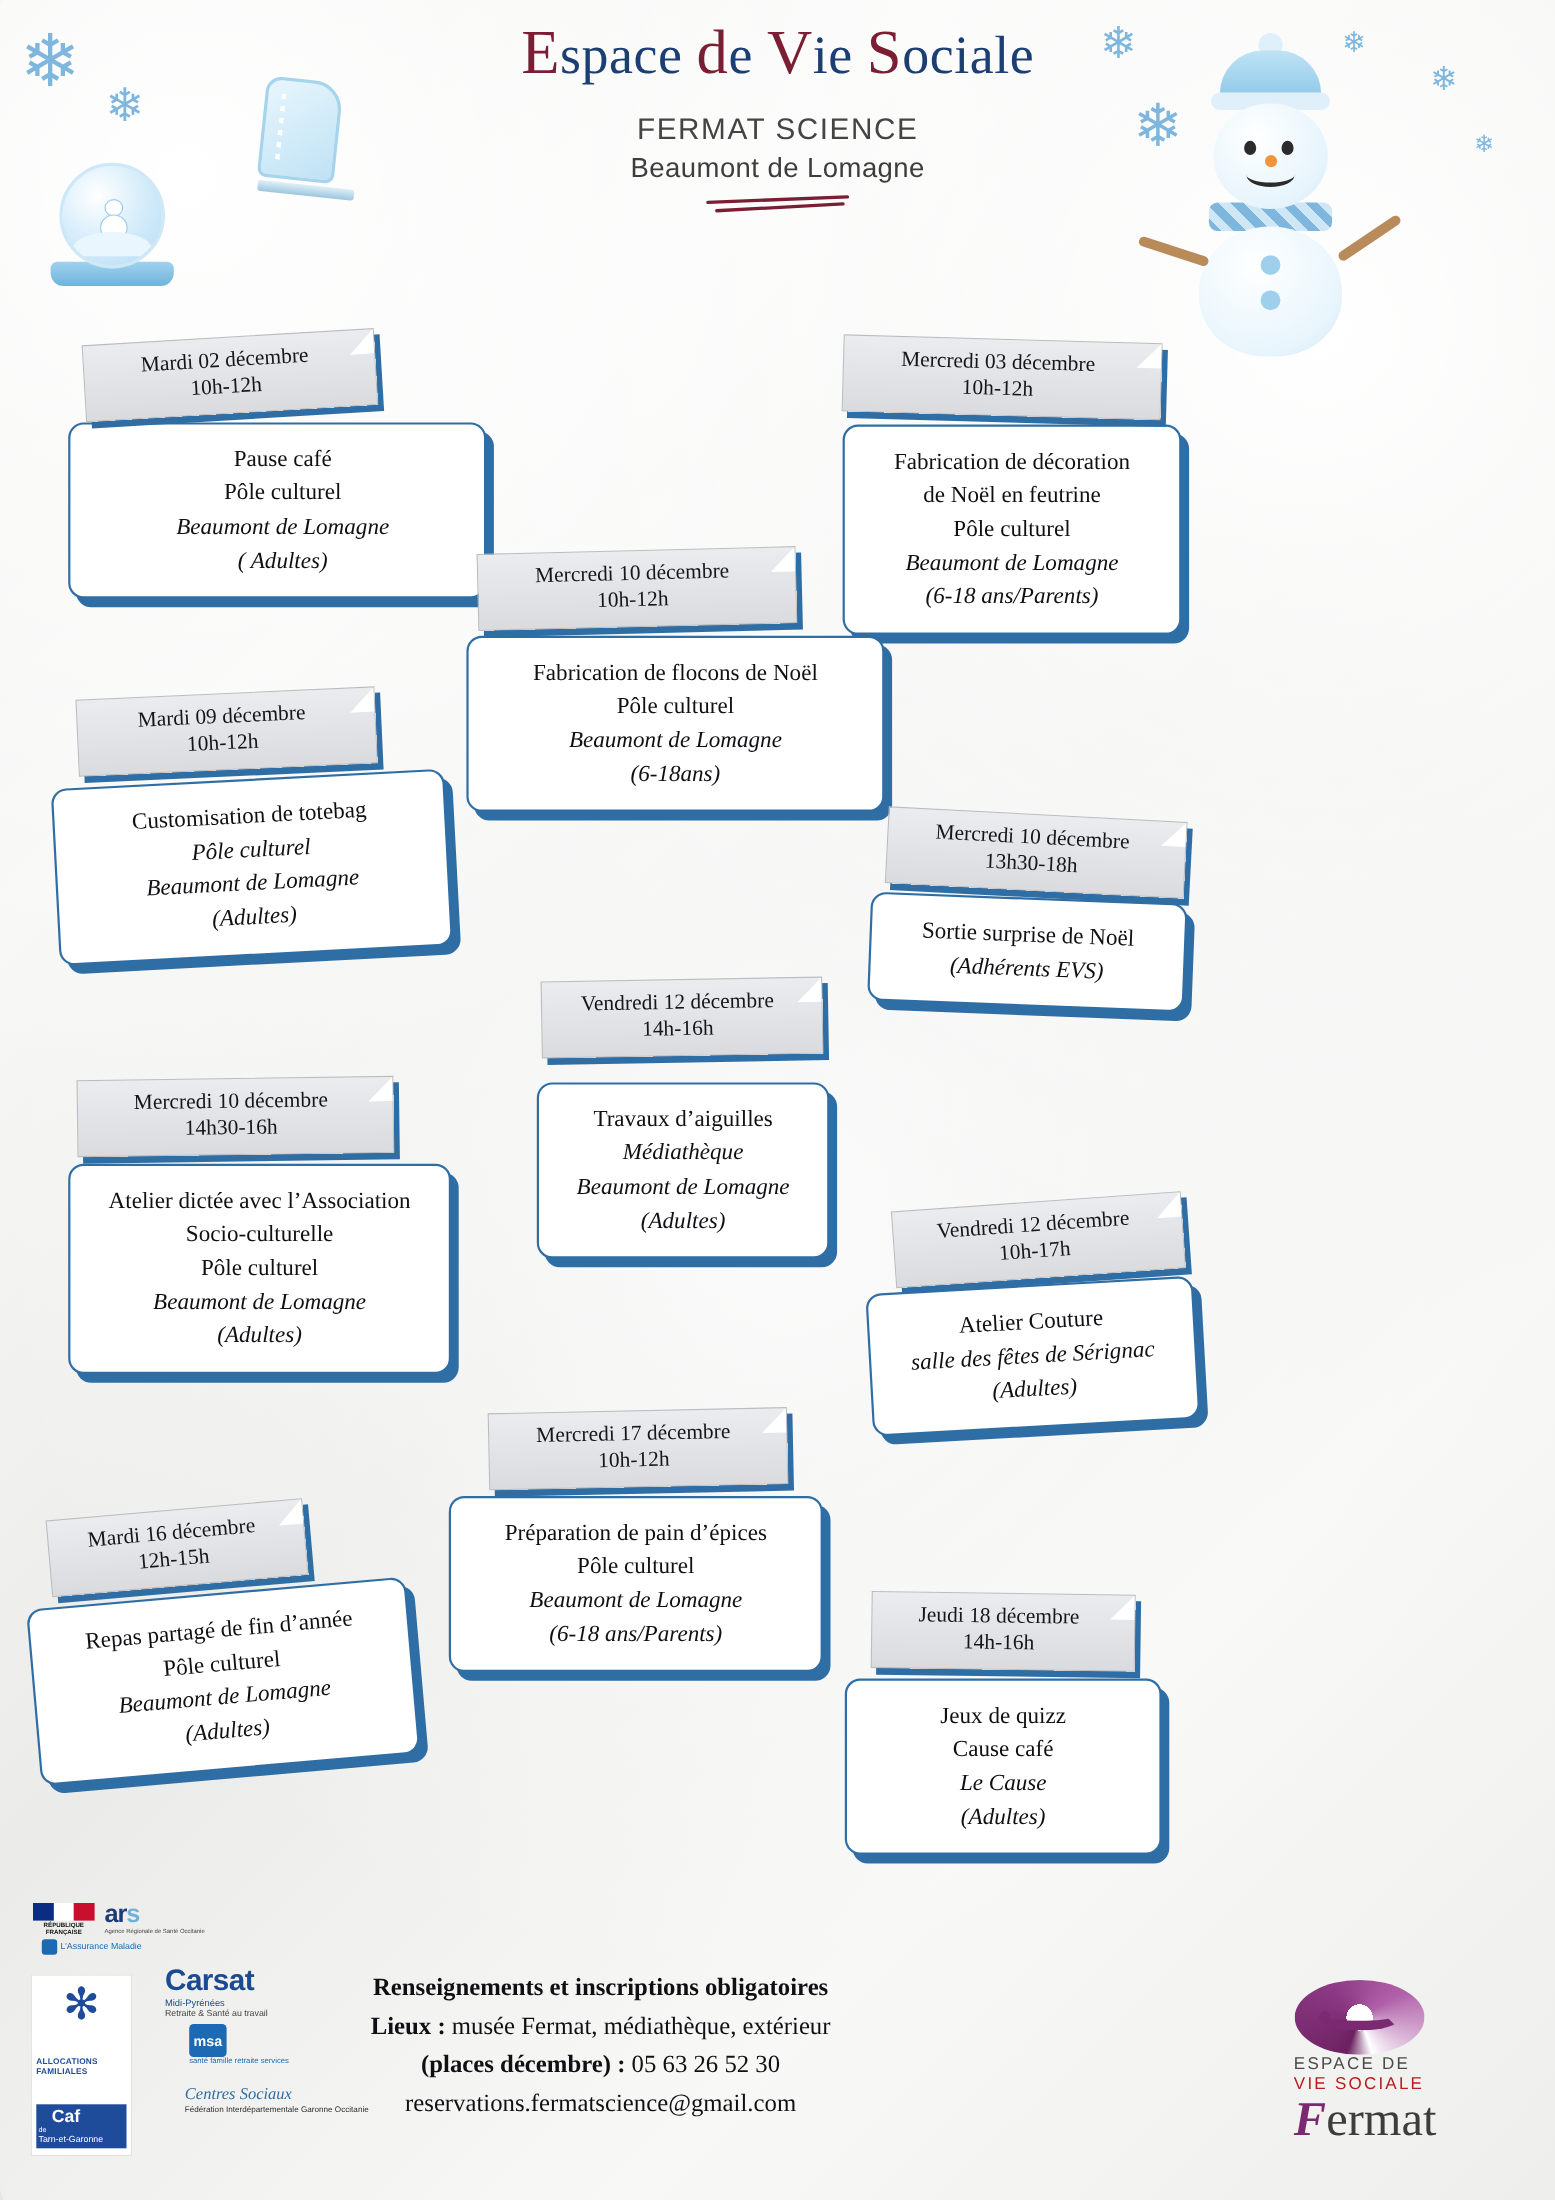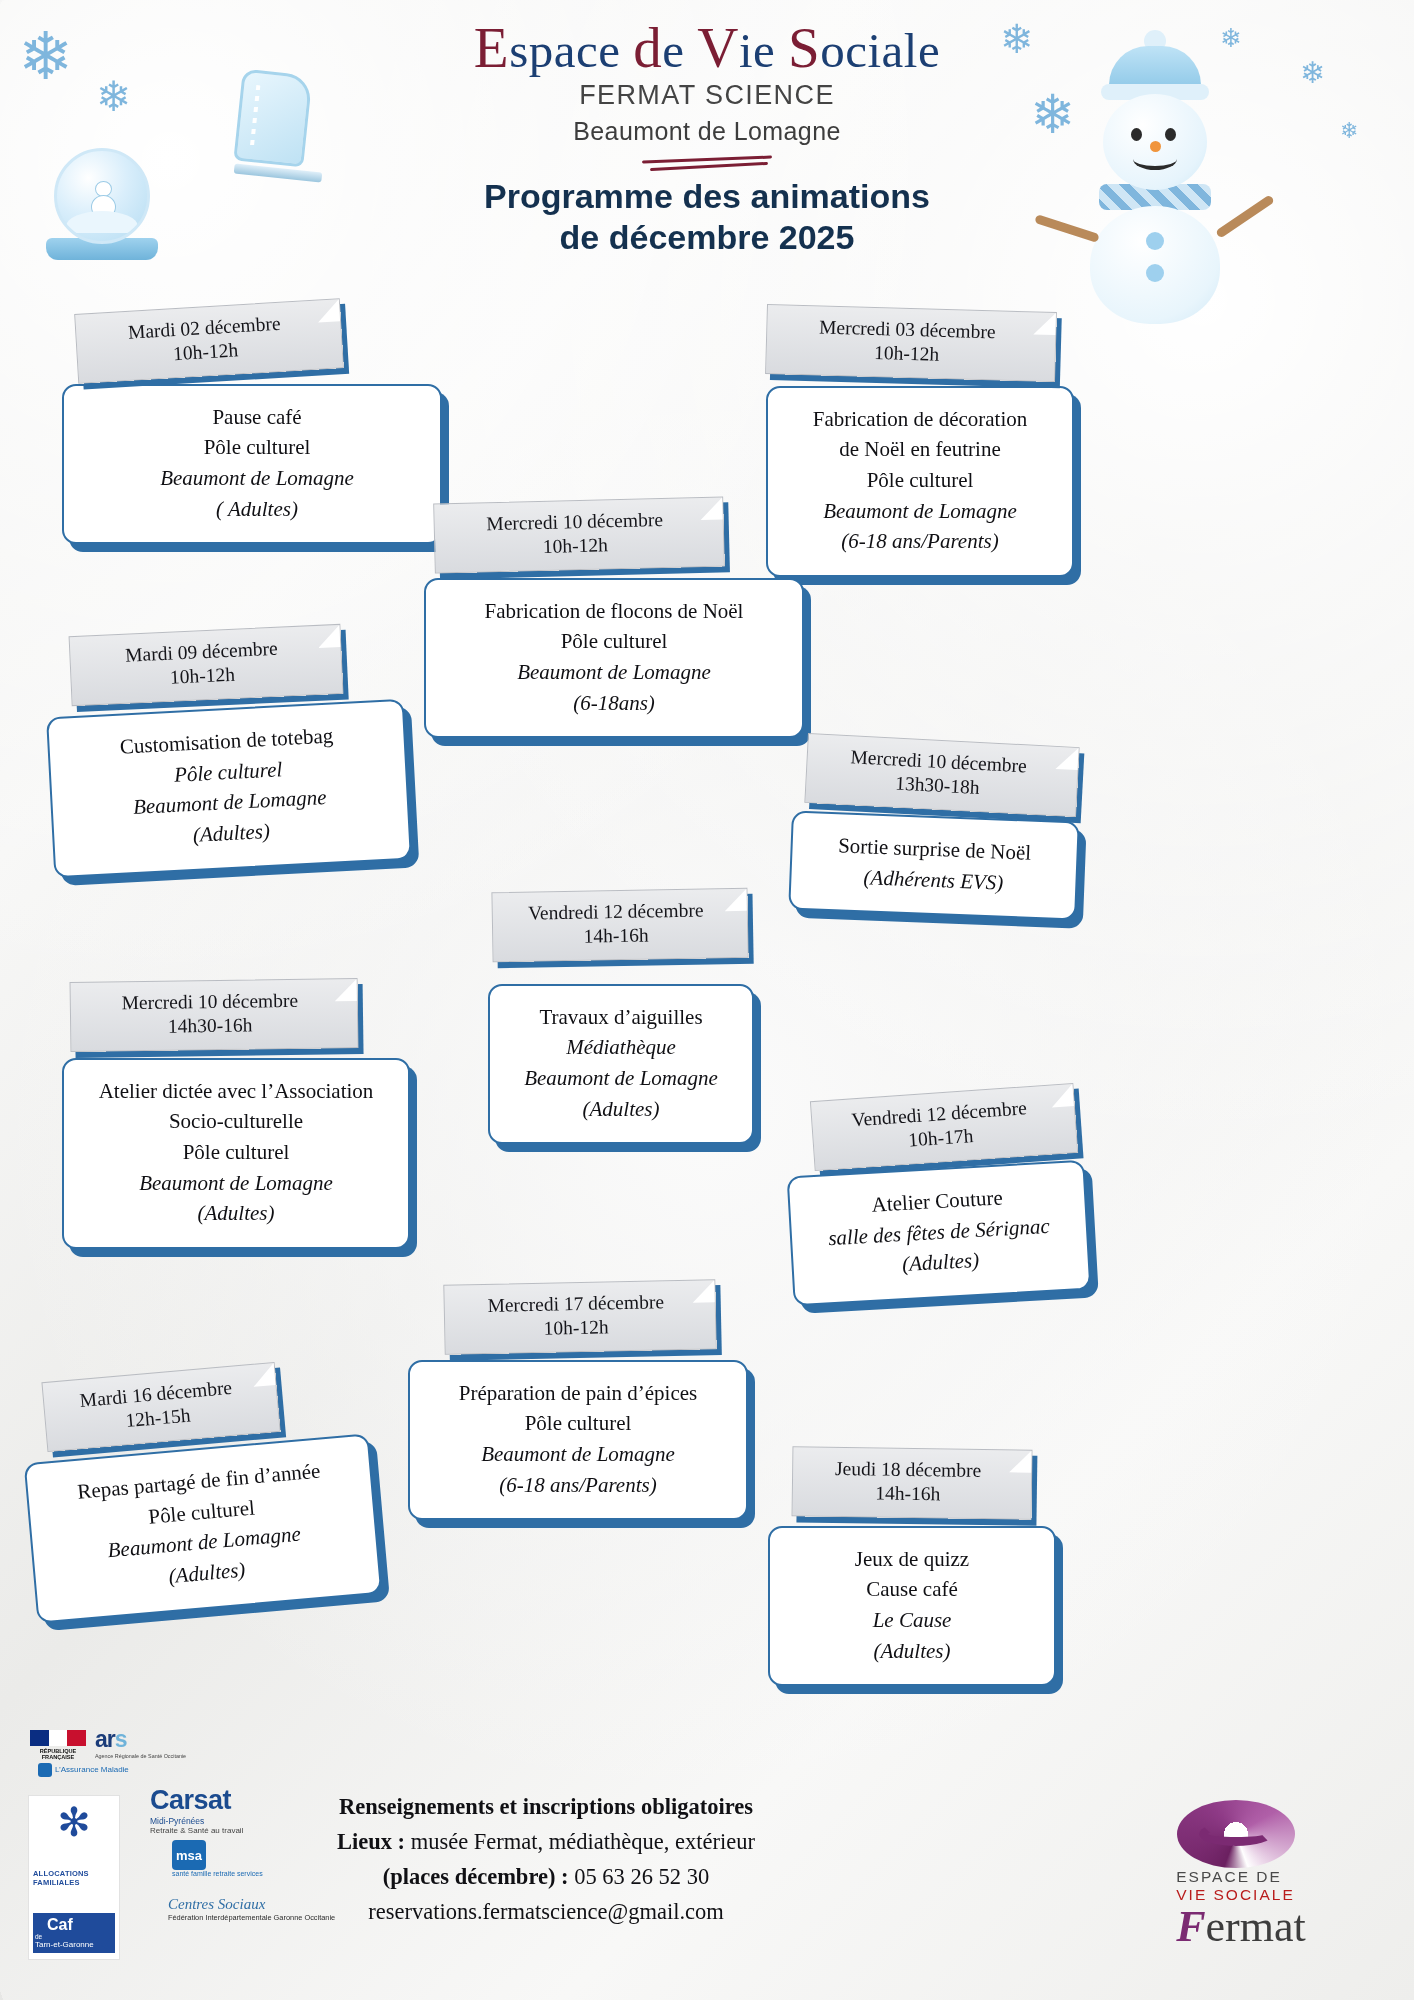--- a/index.html
+++ b/index.html
@@ -30,21 +30,21 @@
     color: #1c3f73;
     letter-spacing: 0.5px;
     line-height: 1.06;
   }
   .title-main .cap { color: #7b1e34; font-size: 57px; }
   .title-sub {
     font-family: "Liberation Sans", sans-serif;
     font-size: 27px;
     color: #444;
     letter-spacing: 1.4px;
-    margin-top: 2px;
+    margin-top: 24px;
   }
   .title-town {
     font-family: "Liberation Sans", sans-serif;
     font-size: 25px;
     color: #3d3d3d;
     margin-top: 6px;
     letter-spacing: 0.4px;
   }
   .swoosh { width: 130px; height: 14px; margin: 10px auto 0; position: relative; }
   .swoosh i {
@@ -279,24 +279,20 @@
 <div class="header">
   <div class="title-main">
     <span class="cap">E</span>space <span class="cap">d</span>e <span class="cap">V</span>ie <span class="cap">S</span>ociale
   </div>
   <div class="title-sub">FERMAT SCIENCE</div>
   <div class="title-town">Beaumont de Lomagne</div>
   <div class="swoosh">
       <i></i>
       <i></i>
     </div>
-  <div class="programme">
-    <div>Programme des animations</div>
-    <div>de décembre 2025</div>
-  </div>
 </div>
 
 <div class="card" style="left:62px; top:306px; width:380px;">
   <div class="date" style="transform:rotate(-3.4deg); margin-left:14px; width:266px;">
     <span>Mardi 02 décembre</span>
     <span class="d2">10h-12h</span>
   </div>
   <div class="body" style="margin-top:8px;padding-left:32px;">
     <div>Pause café</div>
     <div>Pôle culturel</div>

